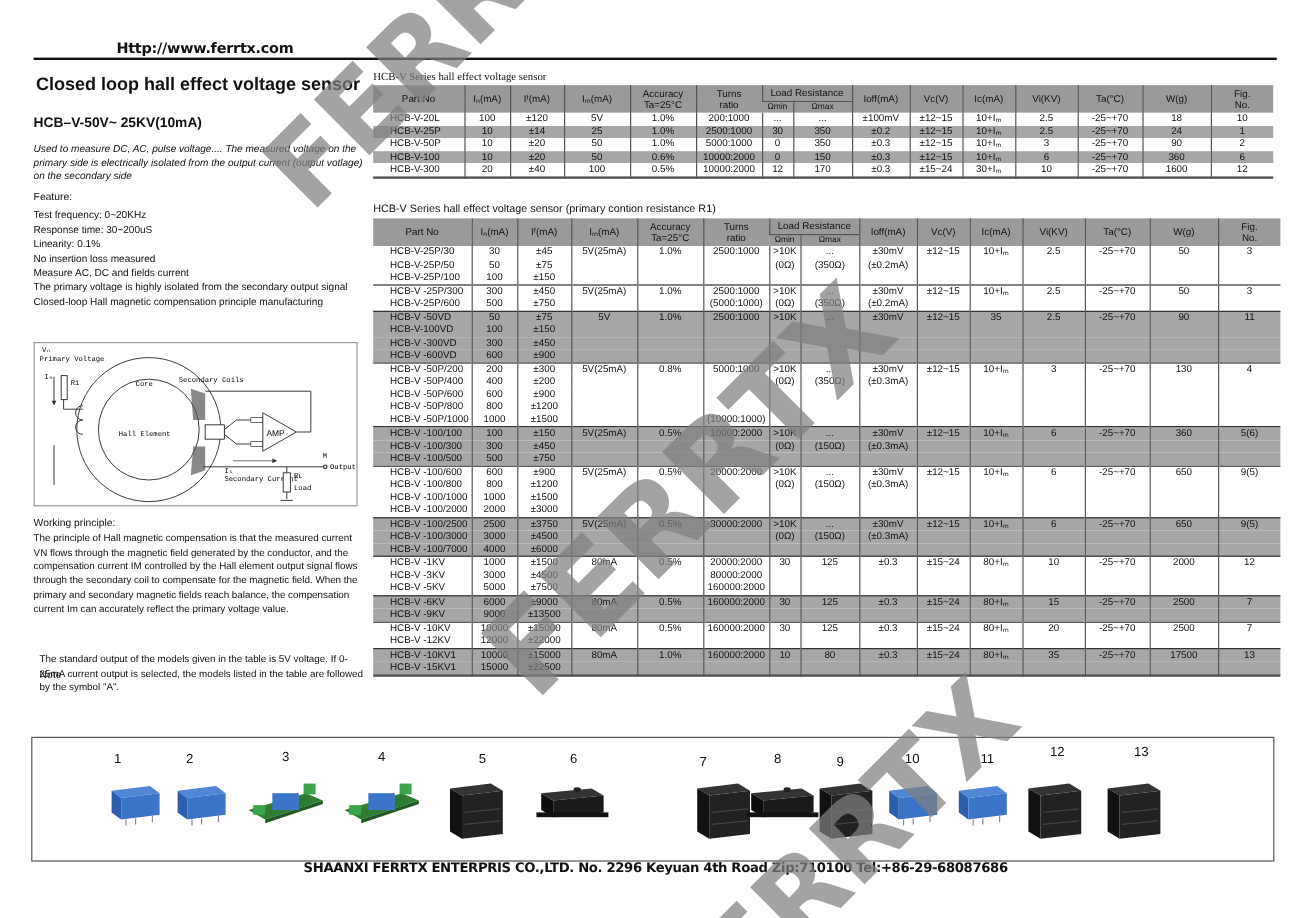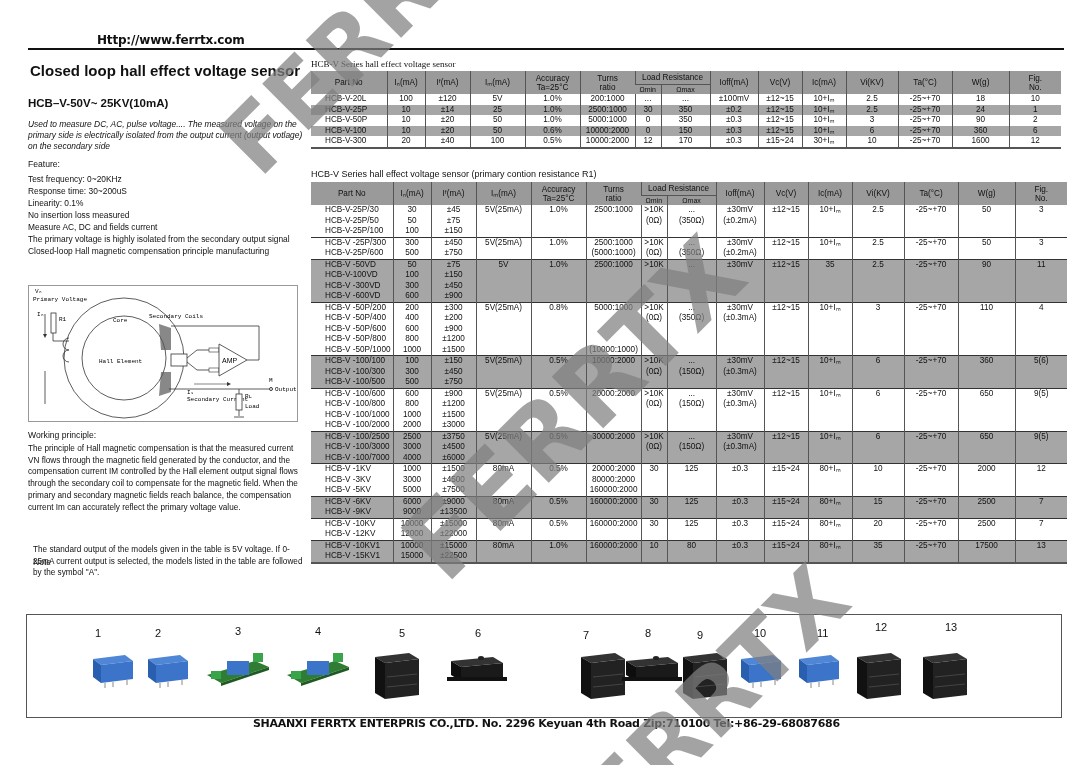--- a/index.html
+++ b/index.html
@@ -439,21 +439,21 @@
           <td>5V(25mA)</td>
           <td>0.8%</td>
           <td>5000:1000</td>
           <td>&gt;10K</td>
           <td>...</td>
           <td>±30mV</td>
           <td>±12~15</td>
           <td>10+Iₘ</td>
           <td>3</td>
           <td>-25~+70</td>
-          <td>110</td>
+          <td>130</td>
           <td>4</td>
         </tr>
         <tr class="w">
           <td>HCB-V -50P/400</td>
           <td>400</td>
           <td>±200</td>
           <td></td>
           <td></td>
           <td></td>
           <td>(0Ω)</td>

